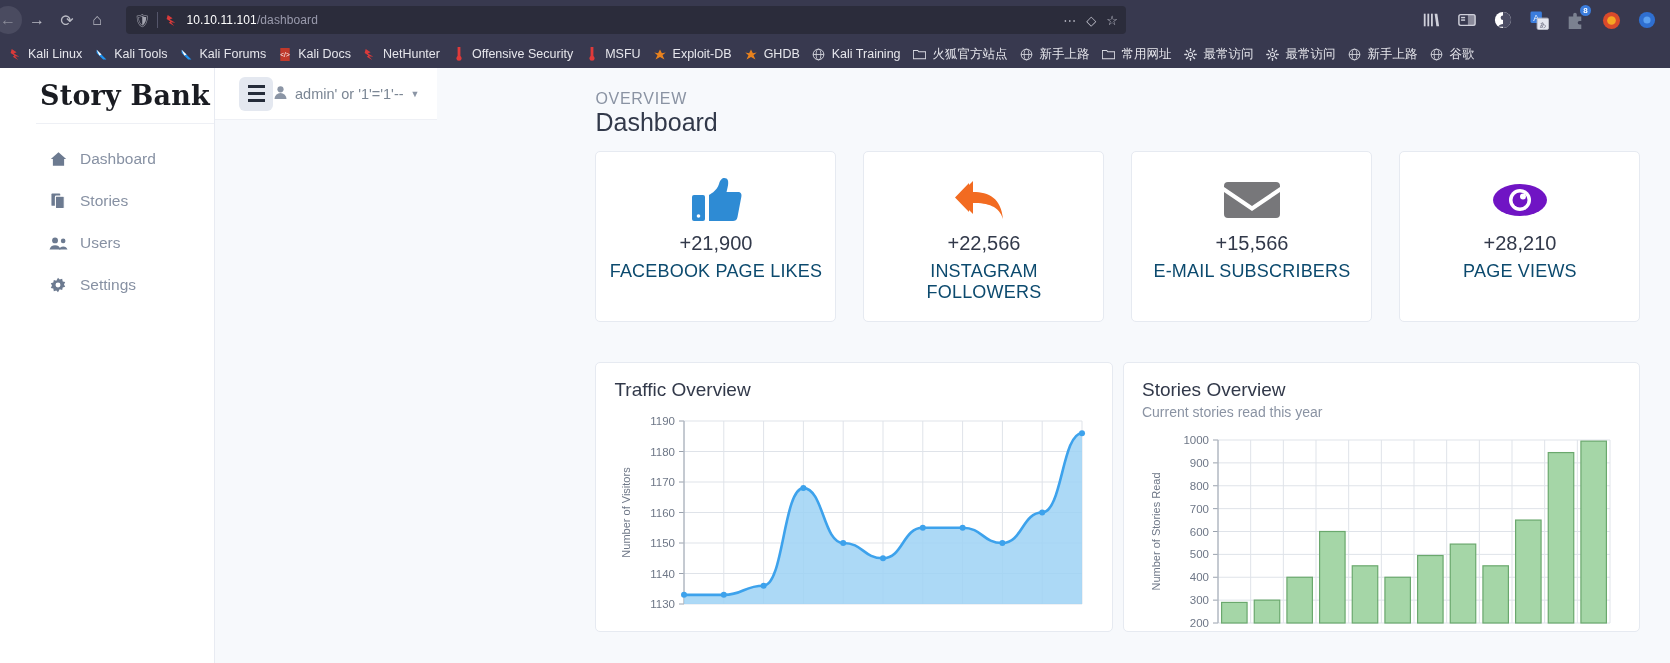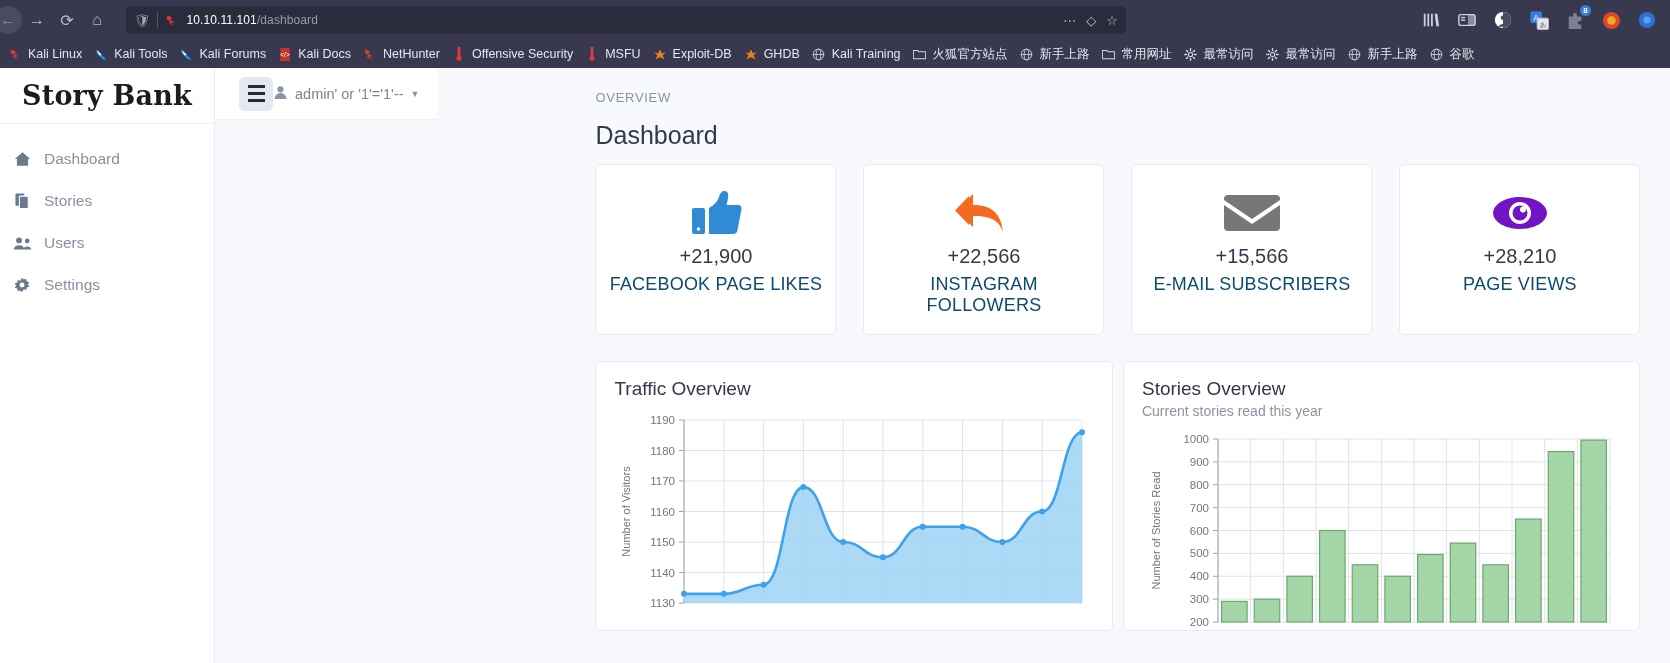--- a/index.html
+++ b/index.html
@@ -110,20 +110,21 @@
     display: flex;
     width: 1670px;
     height: 595px;
     background: #f7f9fc;
   }
 
   .sidebar {
     width: 215px; flex: 0 0 215px;
     background: #ffffff;
     border-right: 1px solid #e8ebf2;
+    padding-left: 36px;
   }
   .brand {
     height: 56px;
     display: flex; align-items: center; justify-content: center;
     font-family: "DejaVu Serif", serif;
     font-weight: bold;
     font-size: 27px;
     color: #1a1c22;
     border-bottom: 1px solid #eef0f5;
     letter-spacing: .2px;
@@ -168,23 +169,23 @@
   .caret { font-size: 9px; color: #8b95a5; }
 
   .main {
     flex: 1 1 auto;
     overflow: hidden;
     padding: 22px 0 0 0;
   }
   .main-inner { width: 1045px; margin-left: 158px; }
 
   .kicker {
-    font-size: 13px; letter-spacing: .7px;
+    font-size: 16px; letter-spacing: .7px;
     color: #8a93a3; text-transform: uppercase;
-    margin-bottom: 16px;
+    margin-bottom: 0;
   }
   .page-title {
     font-size: 25px; color: #32394a; font-weight: 400;
     margin-bottom: 14px;
   }
 
   .stat-row { display: flex; gap: 27px; }
   .stat-card {
     flex: 1 1 0;
     background: #fff;
@@ -194,21 +195,21 @@
     text-align: center;
     min-width: 0;
   }
   .stat-ico { height: 52px; display: flex; align-items: center; justify-content: center; }
   .stat-val { font-size: 20px; color: #32394a; margin-top: 6px; }
   .stat-lbl {
     font-size: 18px; color: #0c4a6e;
     text-transform: uppercase; margin-top: 6px; letter-spacing: .2px;
   }
 
-  .chart-row { display: flex; gap: 10px; margin-top: 26px; }
+  .chart-row { display: flex; gap: 10px; margin-top: 40px; }
   .chart-card {
     flex: 1 1 0; min-width: 0;
     background: #fff;
     border: 1px solid #e6eaf1;
     border-radius: 5px;
     padding: 16px 18px 0;
     height: 270px;
     overflow: hidden;
   }
   .chart-title { font-size: 19px; color: #32394a; }

